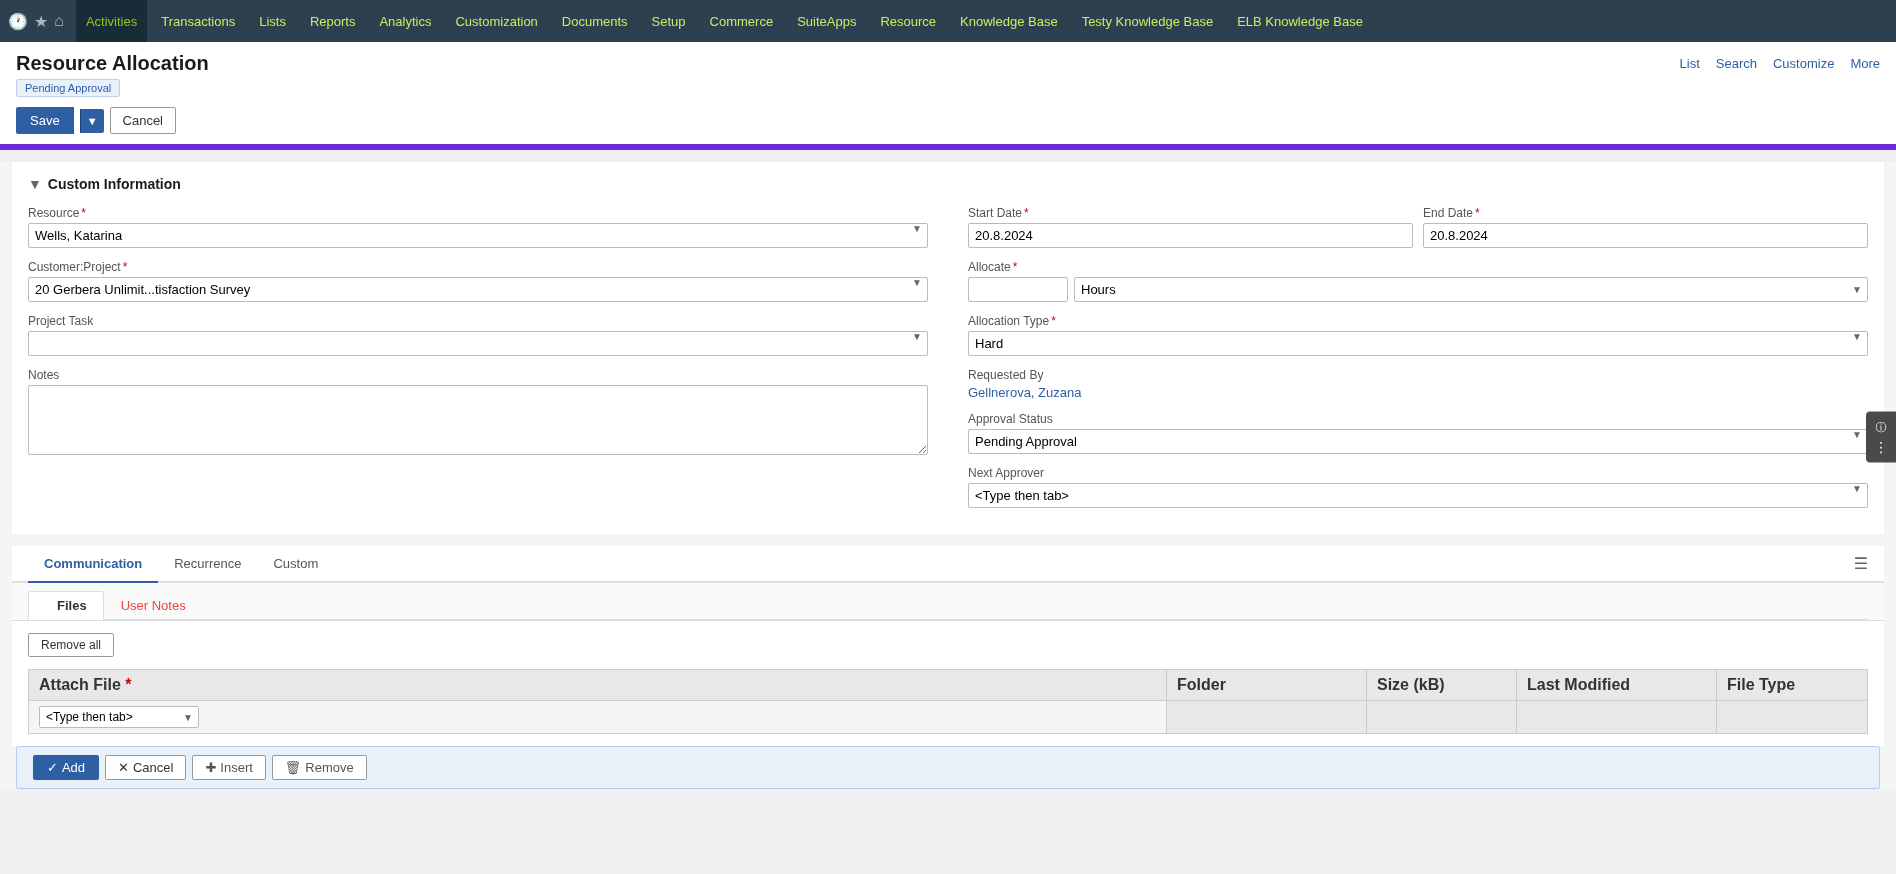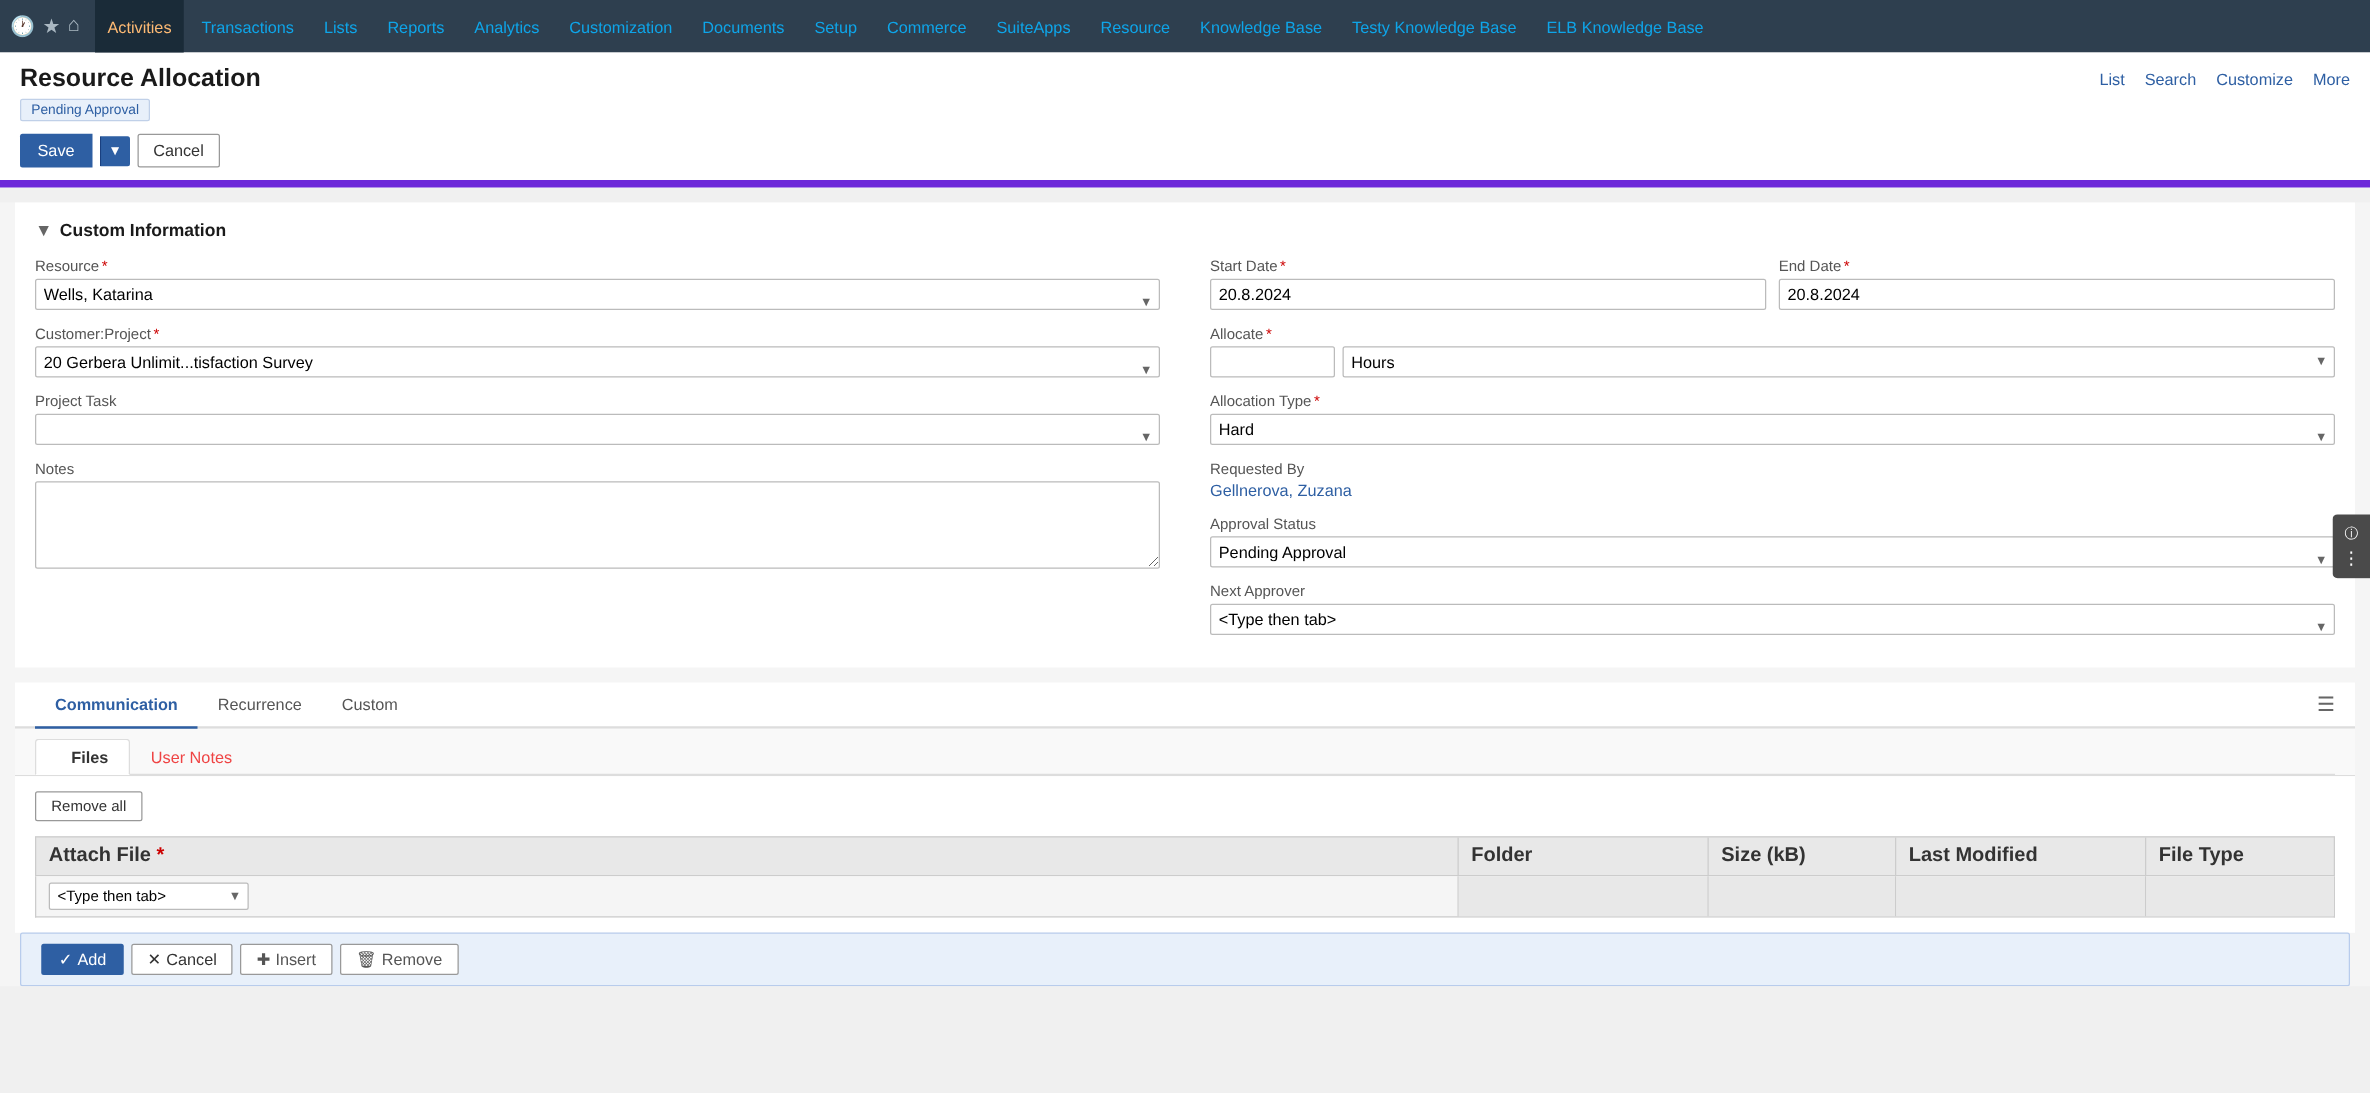--- a/index.html
+++ b/index.html
@@ -19,32 +19,32 @@
       align-items: center;
       gap: 6px;
       margin-right: 8px;
     }
     .top-nav .nav-icons span {
       color: #aab8c2;
       font-size: 16px;
       cursor: pointer;
     }
     .top-nav .nav-item {
-      color: #0ea5e9;
+      color: #bef264;
       padding: 0 10px;
       height: 42px;
       display: flex;
       align-items: center;
       cursor: pointer;
       font-size: 13px;
       white-space: nowrap;
     }
     .top-nav .nav-item.active {
       background: #1a2b38;
-      color: #fdba74;
+      color: #84cc16;
     }
 
     
     .page-header {
       background: #fff;
       padding: 10px 16px 0 16px;
       border-bottom: 6px solid #6d28d9;
     }
     .page-header-top {
       display: flex;
@@ -164,21 +164,21 @@
       width: 100%;
       border: 1px solid #bbb;
       padding: 4px 6px;
       font-size: 13px;
       background: #fff;
       border-radius: 2px;
     }
     .form-select-wrapper {
       position: relative;
       display: flex;
-      align-items: flex-end;
+      align-items: flex-start;
     }
     .form-select-wrapper select {
       width: 100%;
       border: 1px solid #bbb;
       padding: 4px 24px 4px 6px;
       font-size: 13px;
       background: #fff;
       border-radius: 2px;
       appearance: none;
       cursor: pointer;

